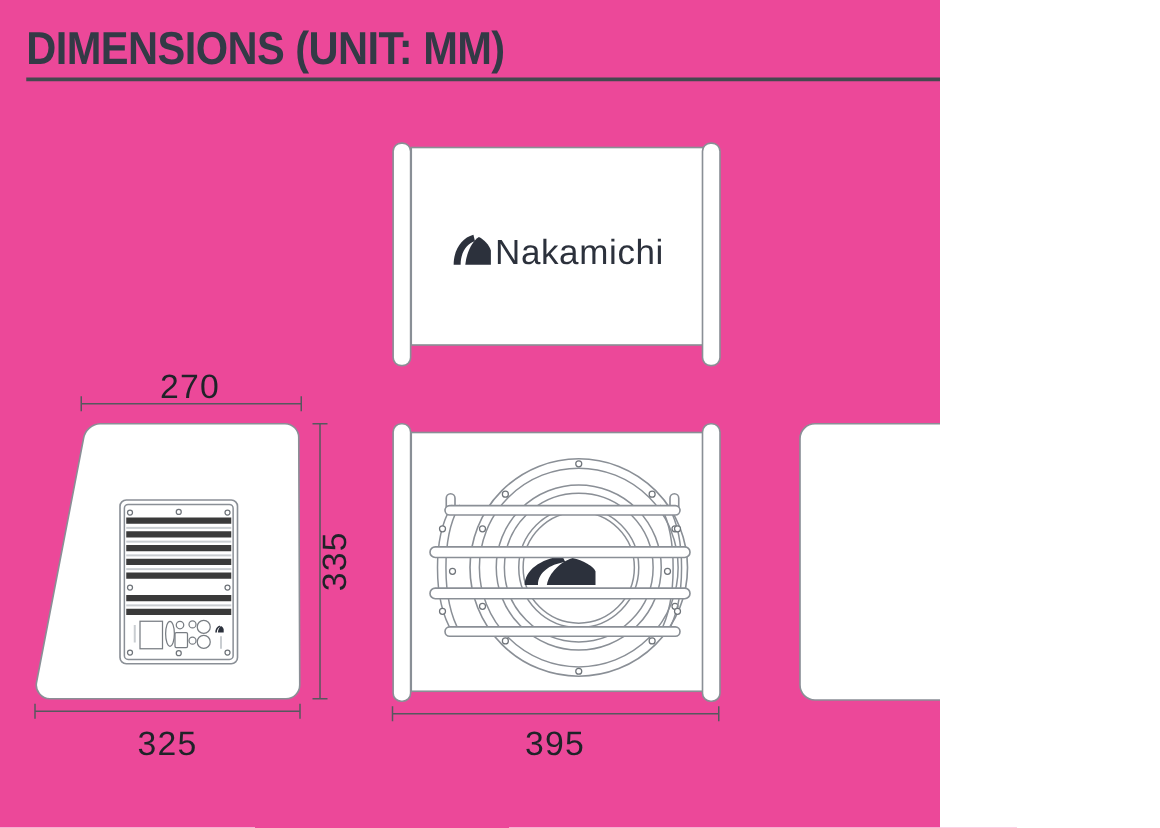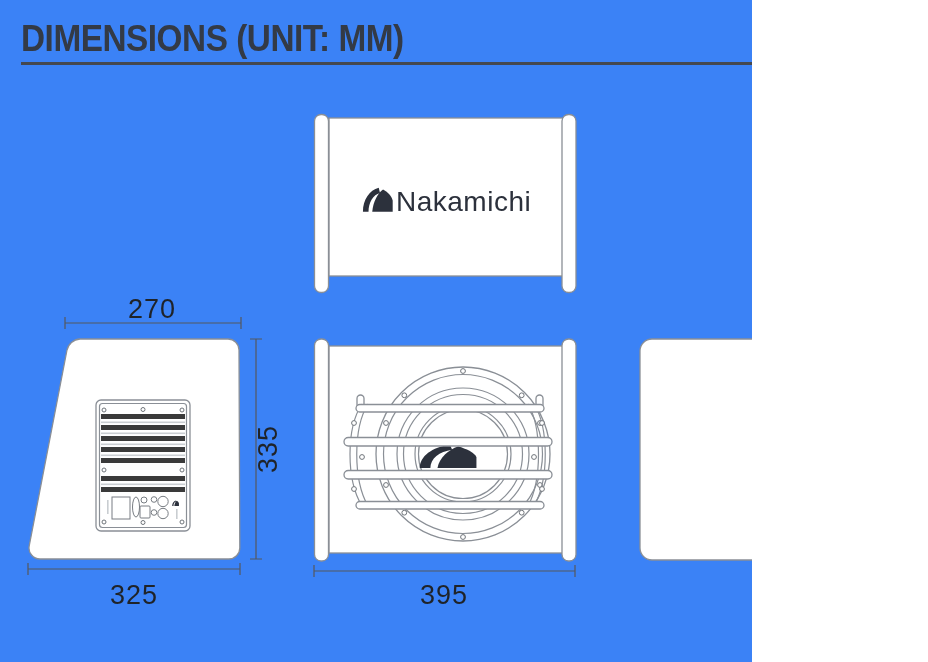--- a/index.html
+++ b/index.html
@@ -1,17 +1,17 @@
 <!DOCTYPE html>
 <html><head>
 <meta charset="utf-8">
 <style>
   html,body{margin:0;padding:0;background:#ffffff;}
   #canvas{
-    position:relative;width:752px;height:662px;background:#3b82f6;overflow:hidden;
+    position:relative;width:752px;height:662px;background:#ec4899;overflow:hidden;
     font-family:"Liberation Sans",sans-serif;
   }
   #page-title{
     position:absolute;left:21px;top:18px;margin:0;
     font-family:"Liberation Sans",sans-serif;
     font-size:37px;font-weight:700;letter-spacing:-0.5px;color:#333a46;
     transform:scaleX(0.9);transform-origin:left center;white-space:nowrap;
   }
   #title-rule{
     position:absolute;left:21px;top:62px;width:886px;height:3px;background:#45484f;

